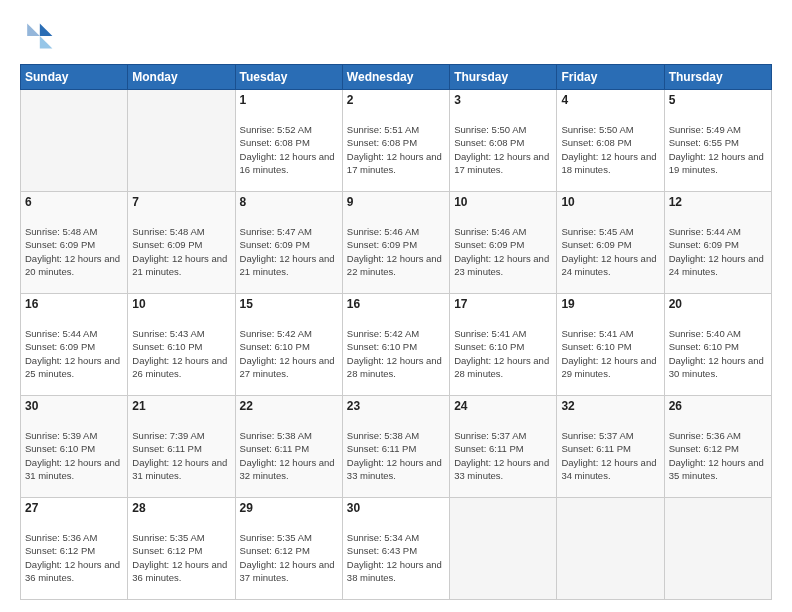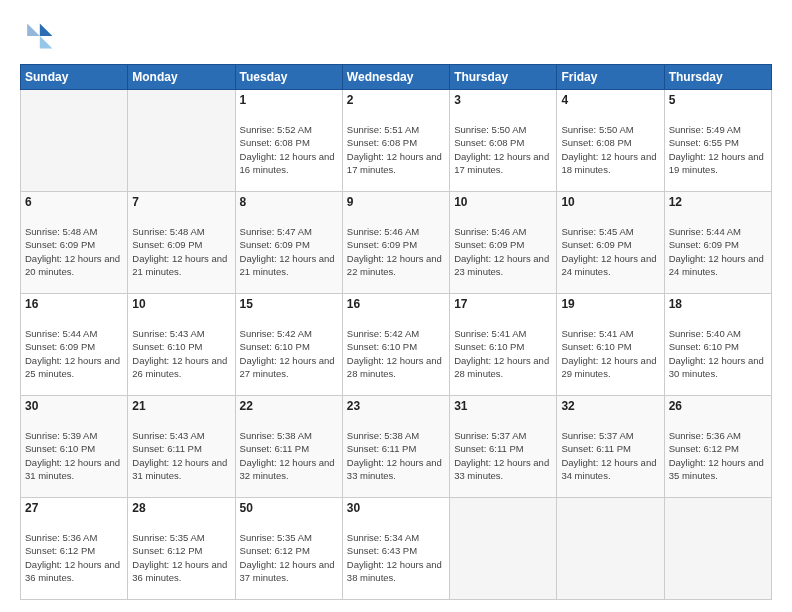--- a/index.html
+++ b/index.html
@@ -249,53 +249,53 @@
 Sunset: 6:10 PM
 Daylight: 12 hours and 28 minutes.</div>
           </td>
           <td>
             <span class="day-num">19</span>
             <div class="day-info">Sunrise: 5:41 AM
 Sunset: 6:10 PM
 Daylight: 12 hours and 29 minutes.</div>
           </td>
           <td>
-            <span class="day-num">18</span>
+            <span class="day-num">20</span>
             <div class="day-info">Sunrise: 5:40 AM
 Sunset: 6:10 PM
 Daylight: 12 hours and 30 minutes.</div>
           </td>
         </tr>
         <tr>
           <td>
             <span class="day-num">30</span>
             <div class="day-info">Sunrise: 5:39 AM
 Sunset: 6:10 PM
 Daylight: 12 hours and 31 minutes.</div>
           </td>
           <td>
             <span class="day-num">21</span>
-            <div class="day-info">Sunrise: 5:43 AM
+            <div class="day-info">Sunrise: 7:39 AM
 Sunset: 6:11 PM
 Daylight: 12 hours and 31 minutes.</div>
           </td>
           <td>
             <span class="day-num">22</span>
             <div class="day-info">Sunrise: 5:38 AM
 Sunset: 6:11 PM
 Daylight: 12 hours and 32 minutes.</div>
           </td>
           <td>
             <span class="day-num">23</span>
             <div class="day-info">Sunrise: 5:38 AM
 Sunset: 6:11 PM
 Daylight: 12 hours and 33 minutes.</div>
           </td>
           <td>
-            <span class="day-num">31</span>
+            <span class="day-num">24</span>
             <div class="day-info">Sunrise: 5:37 AM
 Sunset: 6:11 PM
 Daylight: 12 hours and 33 minutes.</div>
           </td>
           <td>
             <span class="day-num">32</span>
             <div class="day-info">Sunrise: 5:37 AM
 Sunset: 6:11 PM
 Daylight: 12 hours and 34 minutes.</div>
           </td>
@@ -313,21 +313,21 @@
 Sunset: 6:12 PM
 Daylight: 12 hours and 36 minutes.</div>
           </td>
           <td>
             <span class="day-num">28</span>
             <div class="day-info">Sunrise: 5:35 AM
 Sunset: 6:12 PM
 Daylight: 12 hours and 36 minutes.</div>
           </td>
           <td>
-            <span class="day-num">50</span>
+            <span class="day-num">29</span>
             <div class="day-info">Sunrise: 5:35 AM
 Sunset: 6:12 PM
 Daylight: 12 hours and 37 minutes.</div>
           </td>
           <td>
             <span class="day-num">30</span>
             <div class="day-info">Sunrise: 5:34 AM
 Sunset: 6:43 PM
 Daylight: 12 hours and 38 minutes.</div>
           </td>

